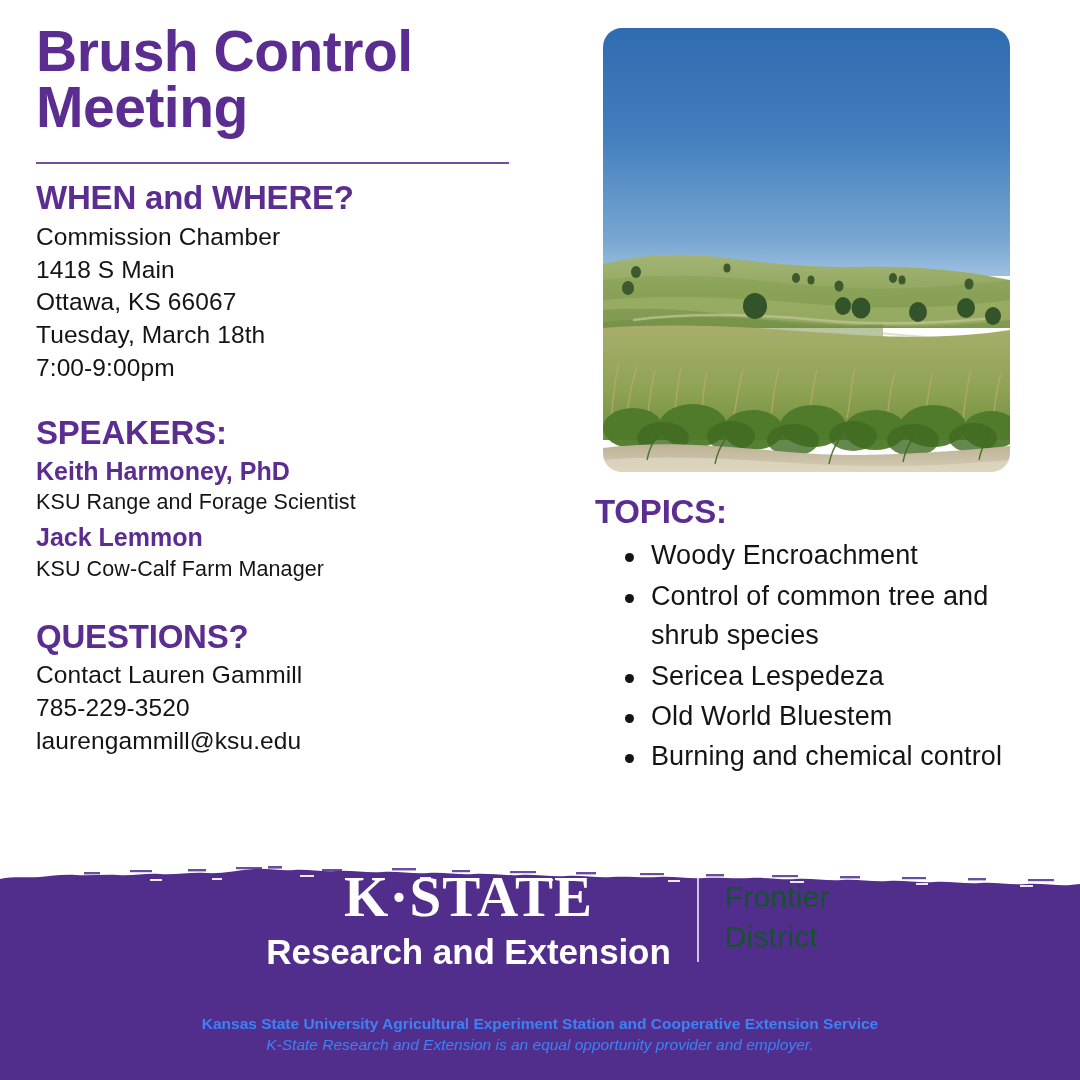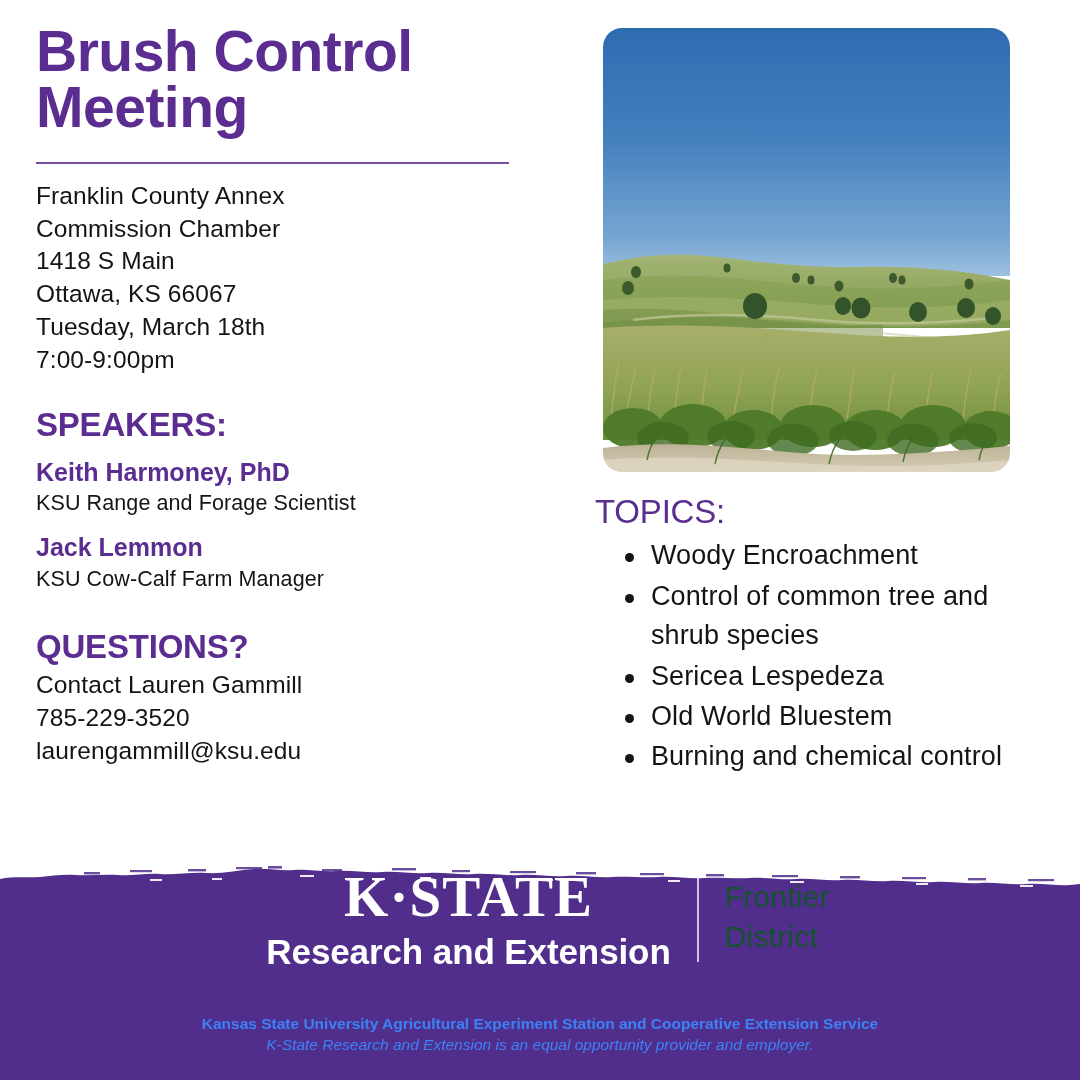--- a/index.html
+++ b/index.html
@@ -51,21 +51,21 @@
     line-height:1.34;
     letter-spacing:0.1px;
   }
 
   .speaker-name{
     color:#5C2D91;
     font-weight:bold;
     font-size:25px;
     line-height:1.3;
     letter-spacing:0px;
-    margin-top:12px;
+    margin-top:3px;
   }
   .speaker-title{
     color:#141414;
     font-size:21.5px;
     line-height:1.45;
     letter-spacing:0.1px;
   }
 
   #when-where-block{ margin-top:4px; }
   #speakers-section{ margin-top:30px; }
@@ -84,21 +84,21 @@
   #rangeland-photo svg{ display:block; width:100%; height:100%; }
 
   
   #topics-section{
     position:absolute;
     left:595px; top:494px;
     width:460px;
   }
   #topics-heading{
     color:#5C2D91;
-    font-weight:normal;
+    font-weight:bold;
     font-size:33px;
     letter-spacing:-0.2px;
     line-height:1.1;
   }
   #topics-list{
     list-style:none;
     margin-top:6px;
     padding-left:30px;
   }
   #topics-list li{
@@ -201,22 +201,22 @@
 <body>
 
 <div id="left-column">
 
   <h1 id="flyer-title">Brush Control
 Meeting</h1>
 
   <div id="title-divider"></div>
 
   <div>
+    <div class="section-heading">WHEN and WHERE?</div>
     <div id="when-where-block">
-      <div class="body-line">Franklin County Annex</div>
       <div class="body-line">Commission Chamber</div>
       <div class="body-line">1418 S Main</div>
       <div class="body-line">Ottawa, KS 66067</div>
       <div class="body-line">Tuesday, March 18th</div>
       <div class="body-line">7:00-9:00pm</div>
     </div>
   </div>
 
   <div id="speakers-section">
     <div class="section-heading">SPEAKERS:</div>

